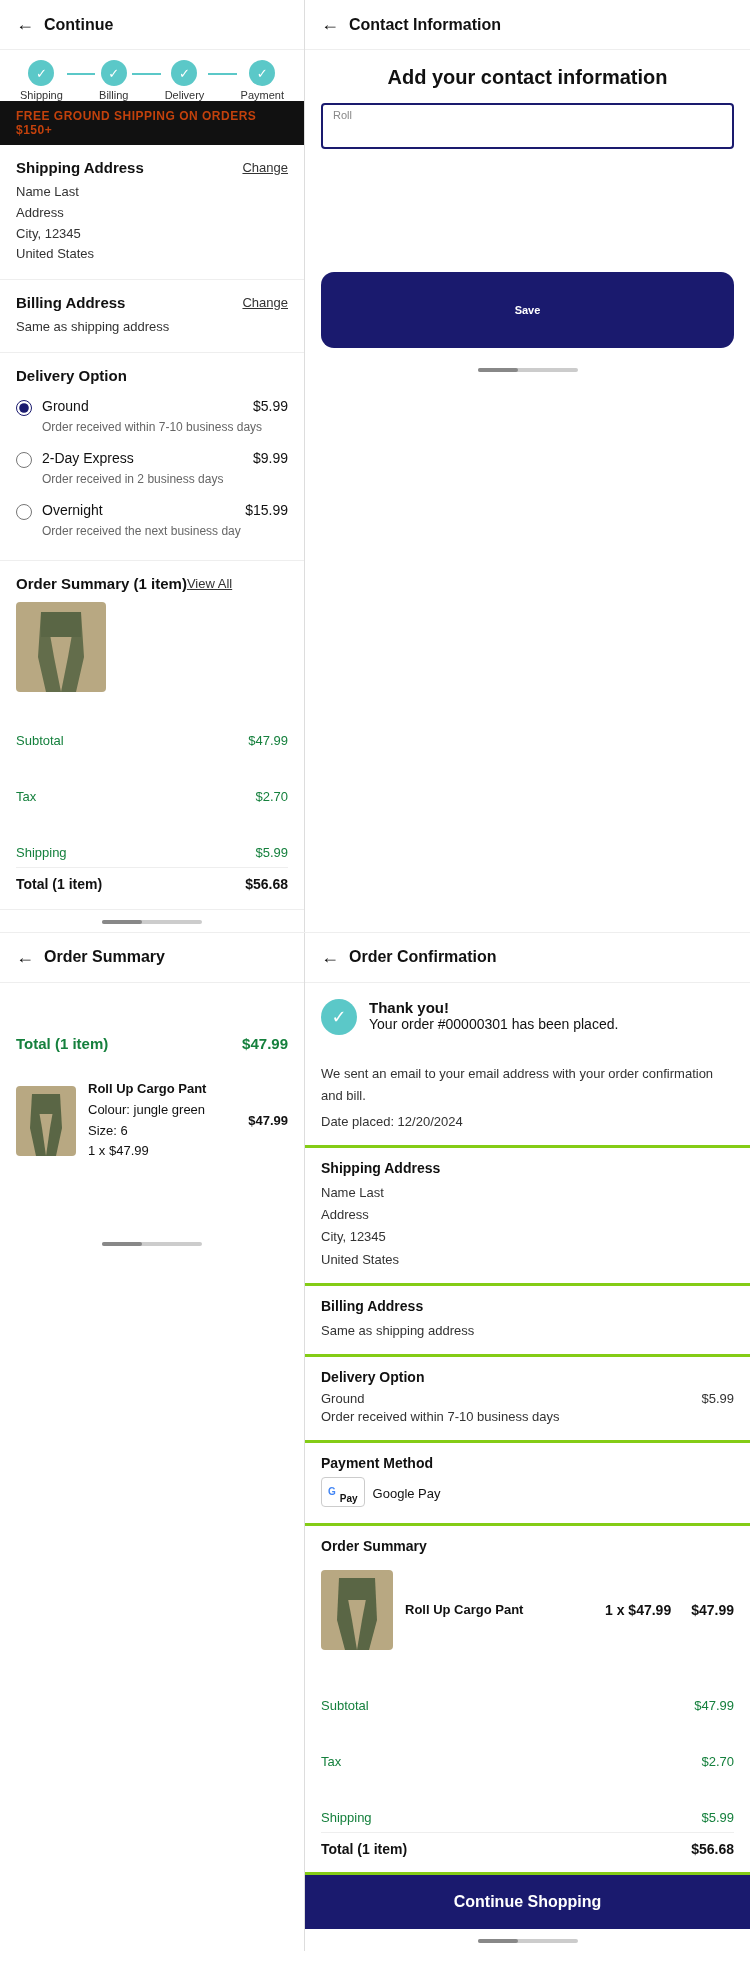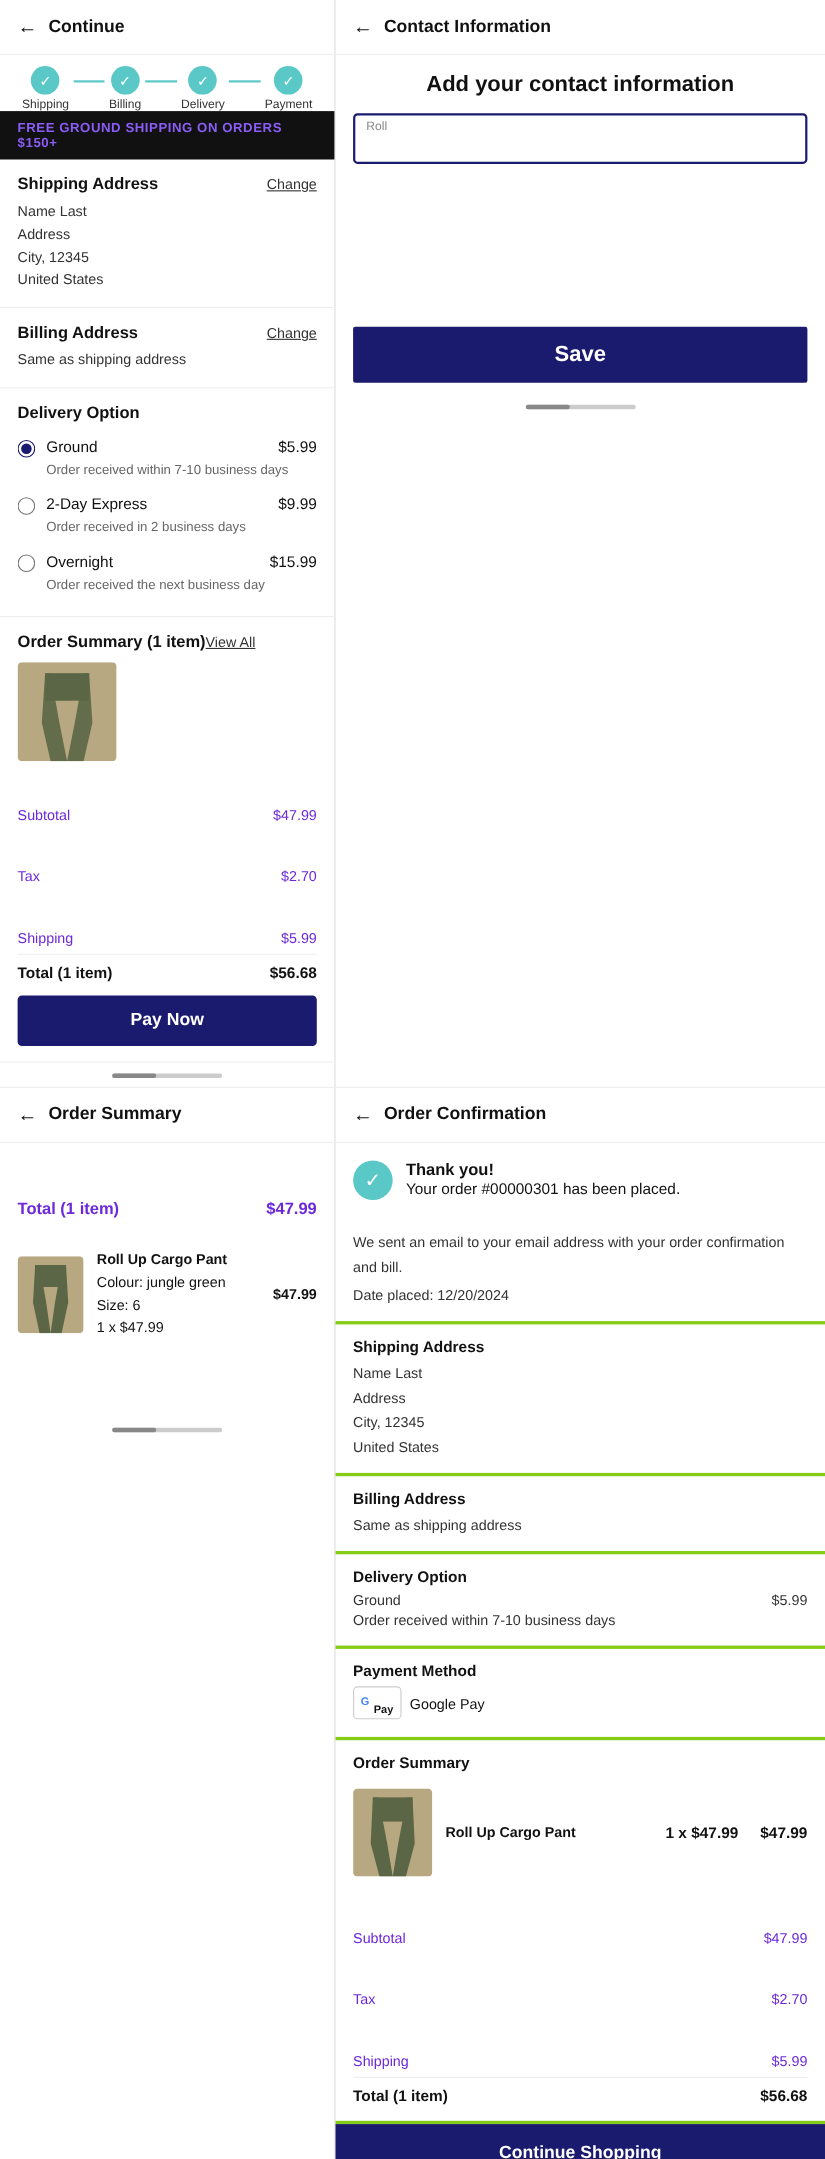--- a/index.html
+++ b/index.html
@@ -67,21 +67,21 @@
     }
     .steps-row {
       display: flex;
       align-items: center;
       padding: 10px 20px 0;
     }
 
     
     .free-shipping-banner {
       background: #111;
-      color: #8b5cf6;
+      color: #c2410c;
       font-size: 12px;
       font-weight: 700;
       padding: 8px 16px;
       text-align: left;
       letter-spacing: 0.5px;
     }
 
     
     .section {
       padding: 14px 16px;
@@ -151,21 +151,21 @@
       font-size: 13px;
       text-decoration: underline;
       cursor: pointer;
     }
     
     .cost-row {
       display: flex;
       justify-content: space-between;
       font-size: 13px;
       padding: 3px 0;
-      color: #6d28d9;
+      color: #15803d;
       margin-top: 35px;
     }
     .cost-row.total {
       font-weight: 700;
       font-size: 14px;
       color: #111;
       border-top: 1px solid #eee;
       padding-top: 8px;
       margin-top: 4px;
     }
@@ -464,21 +464,20 @@
           <span>$2.70</span>
         </div>
       <div class="cost-row">
           <span>Shipping</span>
           <span>$5.99</span>
         </div>
       <div class="cost-row total">
           <span>Total (1 item)</span>
           <span>$56.68</span>
         </div>
-      <button class="pay-now-btn">Pay Now</button>
     </div>
 
     <div class="progress-bar-container">
       <div class="progress-bar">
         <div class="progress-bar-inner"></div>
       </div>
     </div>
   </div>
 
   <div class="panel-right">
@@ -486,21 +485,21 @@
       <span class="back-arrow">←</span>
       <span>Contact Information</span>
     </div>
     <div style="position: relative; min-height: 380px; padding: 16px;">
       <div class="contact-title">Add your contact information</div>
       <div class="email-field-container">
         <span class="email-label">Roll</span>
         <input type="email" class="email-input" style="">
       </div>
       <div style="position: absolute; bottom: 50px; left: 16px; right: 16px;">
-        <button style="background:#1a1a6e;color:#fff;border:none;border-radius:2px;padding:14px 0;width:100%;font-size:20px;font-weight:600;cursor:pointer;">Save</button>
+        <button style="background:#1a1a6e;color:#fff;border:none;border-radius:13px;padding:32px 0;width:100%;font-size:11px;font-weight:600;cursor:pointer;">Save</button>
         <div class="progress-bar-container" style="margin-top:10px;">
           <div class="progress-bar">
             <div class="progress-bar-inner"></div>
           </div>
         </div>
       </div>
     </div>
   </div>
 </div>
 

